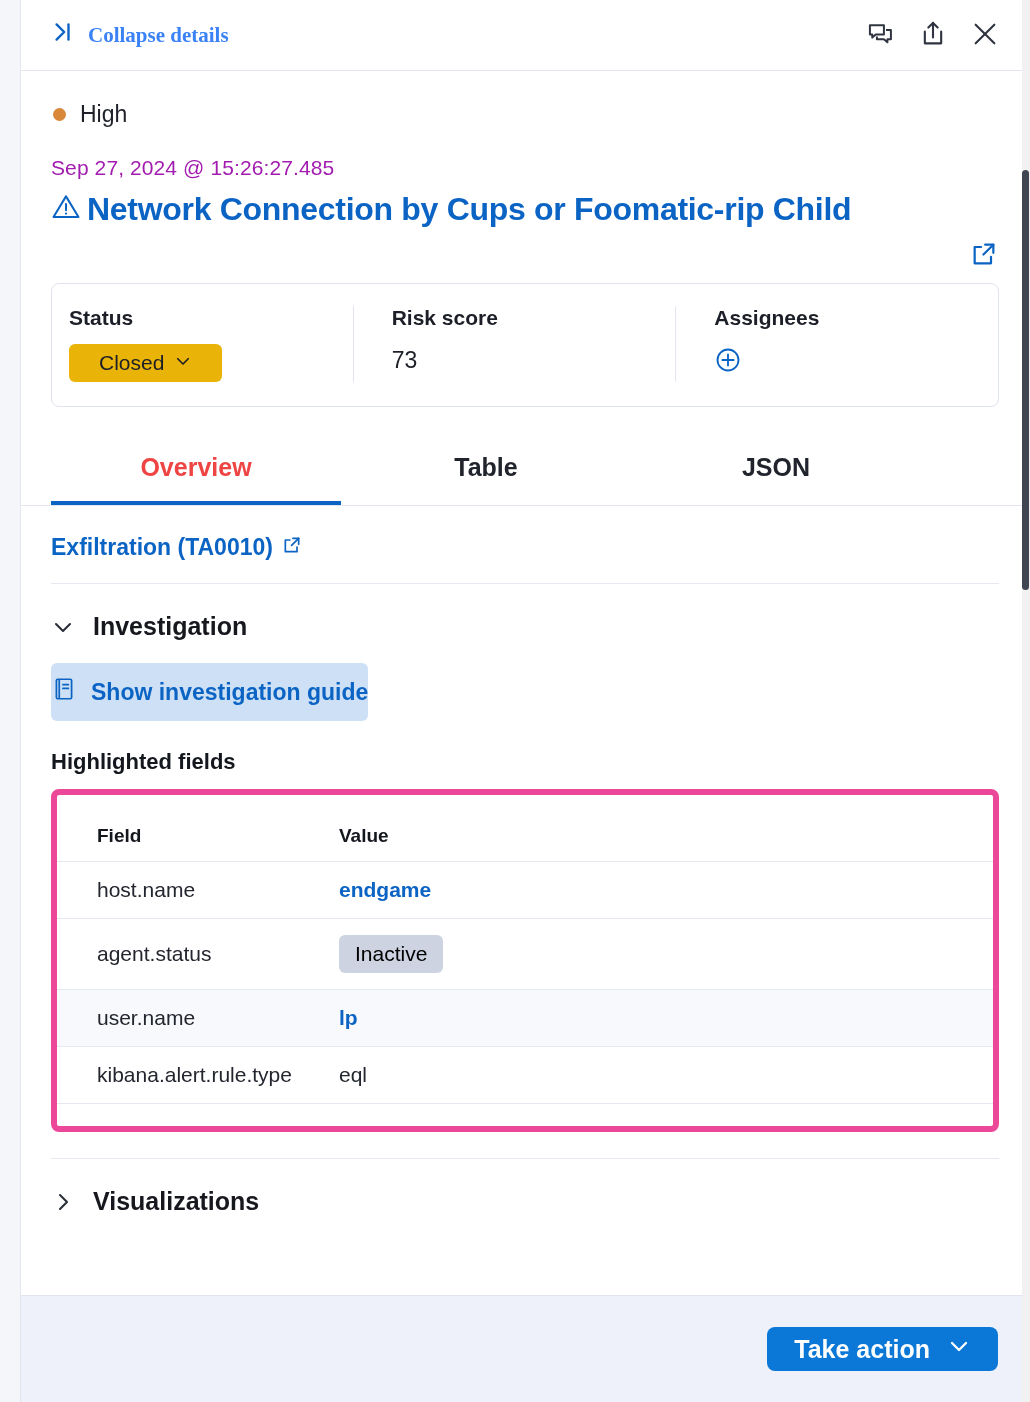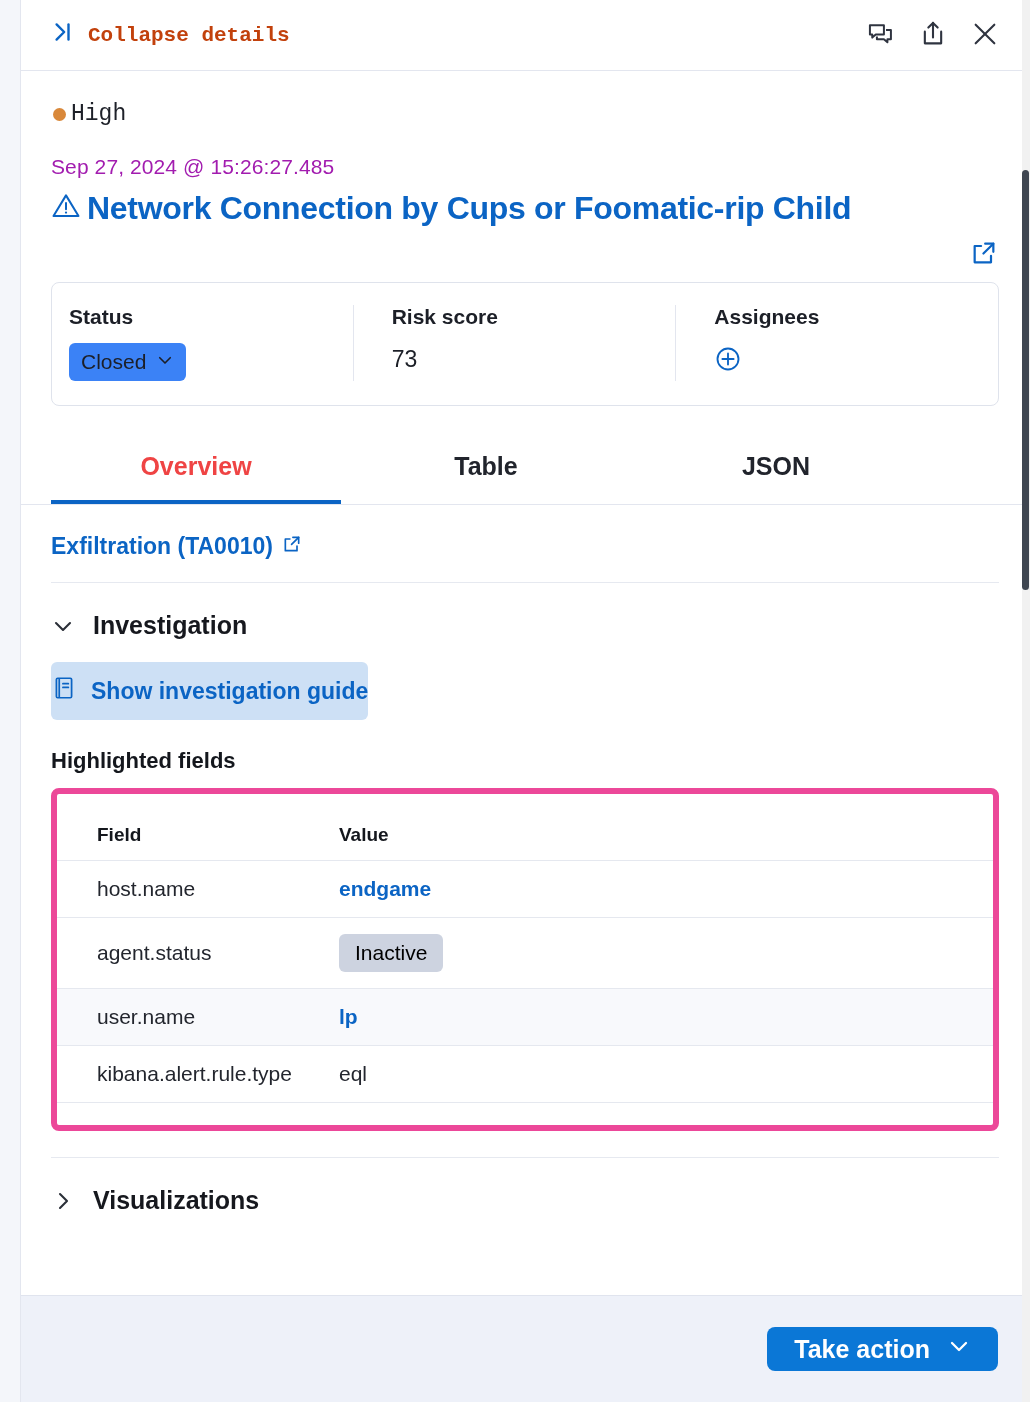--- a/index.html
+++ b/index.html
@@ -62,27 +62,27 @@
     flex: 0 0 71px;
     border-bottom: 1px solid #e3e6ef;
     display: flex;
     align-items: center;
     padding: 0 22px 0 28px;
   }
   .collapse-btn {
     display: flex;
     align-items: center;
     gap: 13px;
-    color: #c2410c;
+    color: #3b82f6;
     font-size: 21px;
     font-weight: bold;
     cursor: pointer;
     background: none;
     border: none;
-    font-family: Liberation Mono, monospace;
+    font-family: Liberation Serif, serif;
   }
   .collapse-ico { display: block; }
   .hdr-spacer { flex: 1 1 auto; }
   .hdr-actions {
     display: flex;
     align-items: center;
     gap: 22px;
   }
   .icon-btn {
     background: none; border: none; cursor: pointer;
@@ -94,23 +94,22 @@
   
   .body-scroll {
     flex: 1 1 auto;
     overflow: hidden;
     position: relative;
   }
 
   .severity-row {
     display: flex;
     align-items: center;
-    gap: 5px;
+    gap: 14px;
     padding: 30px 30px 0 32px;
-    font-family: Liberation Mono, monospace;
   }
   .sev-dot {
     width: 13px; height: 13px;
     border-radius: 50%;
     background: #d9883a;
     flex: 0 0 13px;
   }
   .sev-label {
     font-size: 23px;
     color: #1e2129;
@@ -172,23 +171,23 @@
     font-size: 21px;
     font-weight: bold;
     color: #1c1f27;
     margin-bottom: 14px;
     display: block;
   }
   .status-badge {
     display: inline-flex;
     align-items: center;
     gap: 10px;
-    background: #3b82f6;
+    background: #eab308;
     border-radius: 6px;
-    padding: 7px 12px;
+    padding: 7px 30px;
     font-size: 21px;
     color: #1c1f27;
     cursor: pointer;
     border: none;
     font-family: "Liberation Sans", sans-serif;
   }
   .risk-val {
     font-size: 23px;
     color: #1c1f27;
     display: block;

